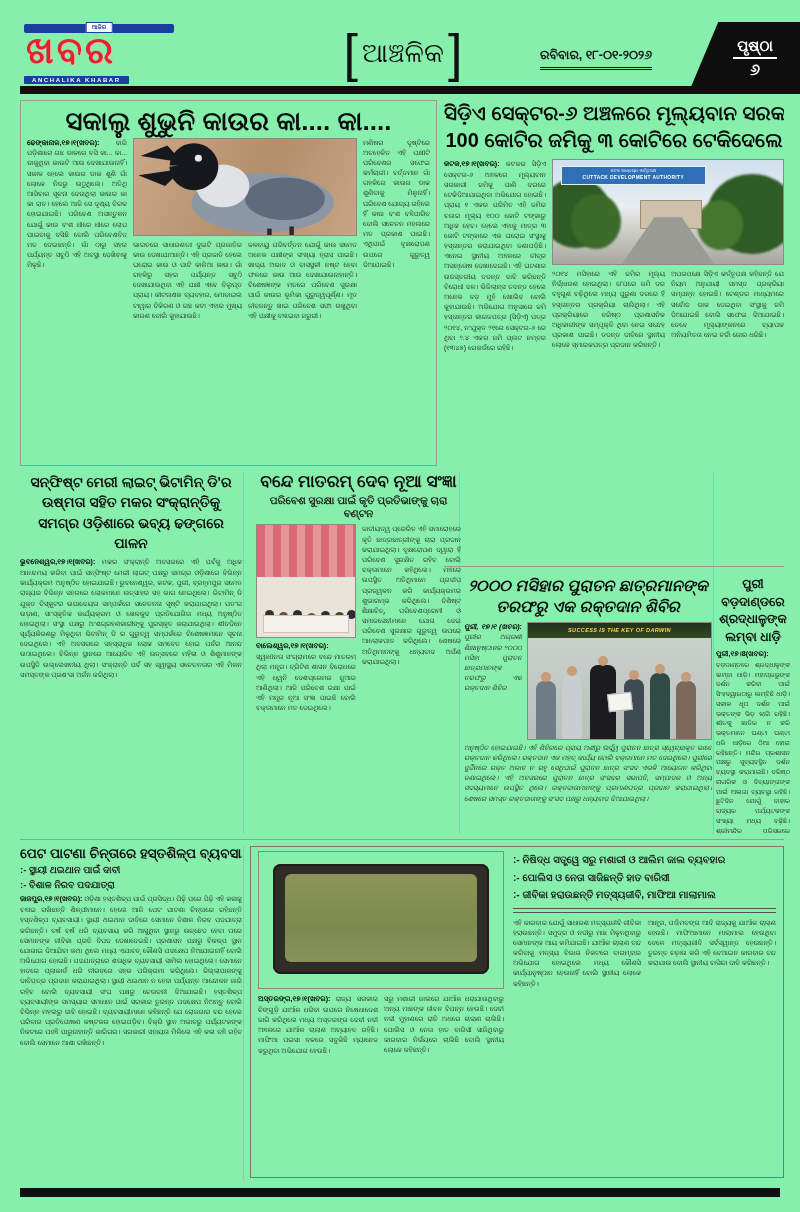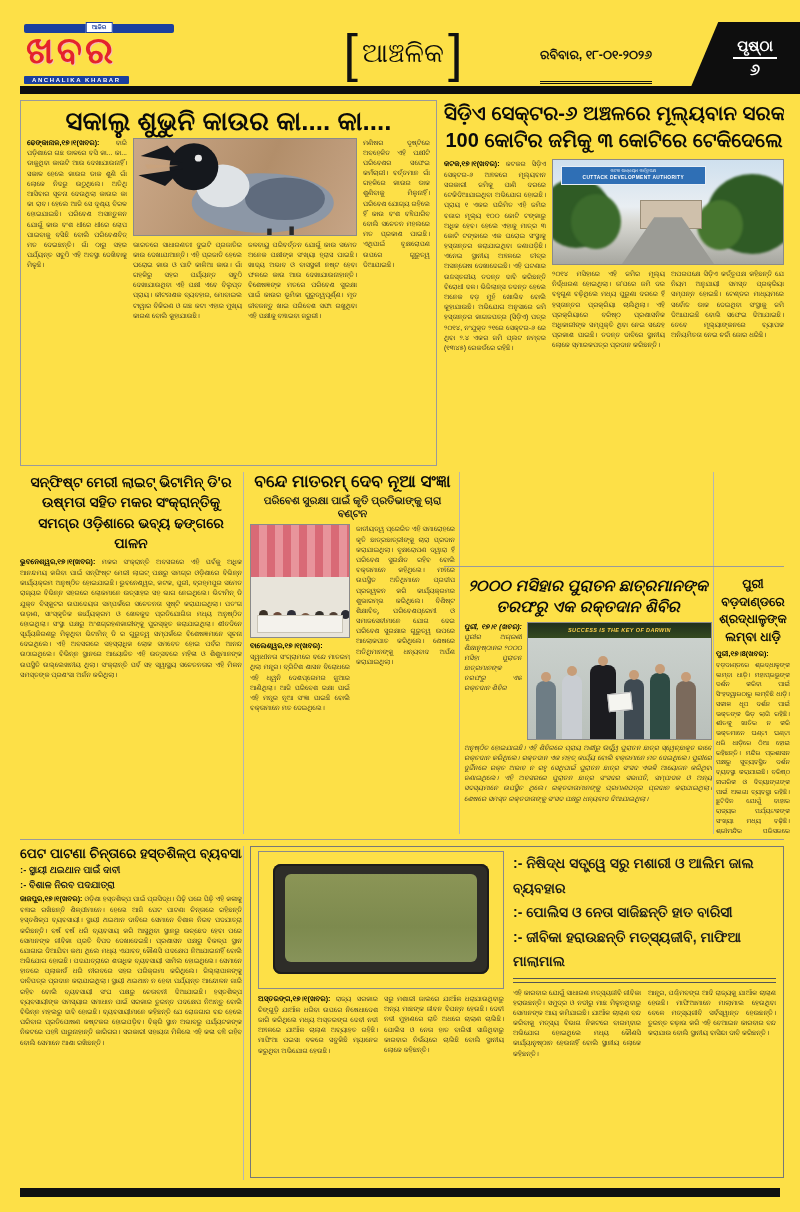--- a/index.html
+++ b/index.html
@@ -1,33 +1,33 @@
 <!DOCTYPE html>
 <html><head>
 <meta charset="utf-8">
 <style>
   html,body{margin:0;padding:0;background:#ffffff;}
-  .page{position:relative;width:800px;height:1212px;background:#fde047;overflow:hidden;
+  .page{position:relative;width:800px;height:1212px;background:#86efac;overflow:hidden;
         font-family:"Liberation Sans",sans-serif;color:#1a1a1a;}
   
   .logo{position:absolute;left:24px;top:24px;width:150px;height:62px;}
   .logo-topbar{position:relative;height:9px;background:#1b3f9e;border-radius:2px;}
   .logo-chip{position:absolute;left:50%;top:-2px;transform:translateX(-50%);
              background:#fff;border:1px solid #1b3f9e;font-size:6px;font-weight:bold;
              color:#1b3f9e;padding:0 5px;line-height:9px;}
   .logo-title{font-size:37px;font-weight:bold;color:#e4232b;line-height:0.95;
               letter-spacing:3px;text-shadow:1px 1px 0 #f6b9bd;margin-left:2px;}
   .logo-tagline{display:inline-block;background:#1b3f9e;color:#fff;font-size:6px;
                 font-weight:bold;letter-spacing:1.6px;padding:1px 8px;border-radius:1px;}
   .section-wrap{position:absolute;left:308px;top:24px;width:190px;height:58px;
                 display:flex;align-items:center;justify-content:center;}
   .bracket{font-size:52px;font-weight:300;line-height:0.85;color:#111;}
   .section-label{font-size:27px;font-weight:normal;margin:0 4px;color:#0c0c0c;}
   .date-line{position:absolute;left:540px;top:48px;font-size:12.5px;font-weight:bold;
-             color:#111;border-bottom:3px double #111;padding-bottom:18px;}
+             color:#111;border-bottom:3px double #111;padding-bottom:4px;}
   .mast-rule{position:absolute;left:20px;top:86px;width:760px;height:8px;background:#0e0e0e;}
   .pagebox{position:absolute;left:688px;top:22px;width:112px;height:72px;background:#0e0e0e;
            clip-path:polygon(27% 0,100% 0,100% 100%,0 100%);color:#fff;
            display:flex;flex-direction:column;align-items:center;justify-content:center;
            padding-left:22px;box-sizing:border-box;}
   .pagebox .pl{font-size:15px;font-weight:bold;border-bottom:2px solid #fff;padding:0 4px 2px;}
   .pagebox .pn{font-size:16px;font-weight:bold;margin-top:2px;}
   
   .hl{font-weight:bold;color:#0b0b0b;text-align:center;}
   .body-txt{font-size:6.8px;line-height:1.5;text-align:justify;color:#222;
@@ -65,21 +65,21 @@
             clip-path:polygon(35% 0,65% 0,100% 100%,0 100%);}
   .cda-bldg{position:absolute;left:38%;top:38%;width:26%;height:26%;background:#cfc0ab;
             border:1px solid #9a8d77;}
   .cda-sign{position:absolute;left:8px;top:6px;width:62%;height:17px;background:#2f6fb5;
             border:1px solid #e8eef5;color:#fff;text-align:center;overflow:hidden;}
   .cda-sign .od{font-size:4.5px;line-height:7px;}
   .cda-sign .en{font-size:4.8px;font-weight:bold;letter-spacing:.4px;line-height:7px;}
   
   .a3{position:absolute;left:20px;top:472px;width:222px;height:362px;overflow:hidden;}
   .a3-head{font-size:14px;line-height:1.45;}
-  .a4{position:absolute;left:250px;top:472px;width:205px;height:362px;overflow:hidden;}
+  .a4{position:absolute;left:256px;top:472px;width:205px;height:362px;overflow:hidden;}
   .a4-head{font-size:17px;line-height:1.2;}
   .a4-sub{font-size:10.5px;font-weight:bold;text-align:center;margin:2px 0 4px;}
   .a4-cols{display:flex;gap:6px;height:300px;}
   .a4-colL{width:100px;display:flex;flex-direction:column;gap:3px;}
   .a4-colR{flex:1;}
   .stage-photo{height:112px;border:1px solid #8a8a8a;position:relative;overflow:hidden;
                background:#e8e4da;}
   .stage-banner{position:absolute;top:0;left:0;right:0;height:46%;
                 background:repeating-linear-gradient(90deg,#d96a76 0 8px,#e8949b 8px 16px);}
   .stage-table{position:absolute;bottom:4px;left:6px;right:6px;height:16px;background:#f4f2ec;
@@ -114,21 +114,21 @@
   .pond-photo{height:136px;border:1px solid #8a8a8a;position:relative;overflow:hidden;
               background:repeating-linear-gradient(100deg,#7fa050 0 6px,#74953ف 0 0),
                          linear-gradient(#86a658,#6f9245);}
   .pond-rim{position:absolute;left:14px;top:12px;right:14px;bottom:14px;border-radius:8px;
             background:#2e2d28;box-shadow:inset 0 0 0 2px #1e1d1a;}
   .pond-water{position:absolute;left:26px;top:22px;right:26px;bottom:26px;border-radius:6px;
               background:linear-gradient(#8b9556,#7d8a4e 60%,#87935a);}
   .a8-undercols{display:flex;gap:6px;flex:1;min-height:0;}
   .a8-undercols>div{flex:1;}
   .a8-right{flex:1;display:flex;flex-direction:column;min-width:0;}
-  .a8-bullet{font-size:14px;font-weight:bold;line-height:1.75;}
+  .a8-bullet{font-size:10px;font-weight:bold;line-height:1.75;}
   .dbl-rule{border-top:1px solid #555;border-bottom:1px solid #555;height:3px;margin:4px 0 5px;}
   .a8-rightcols{display:flex;gap:7px;flex:1;min-height:0;}
   .a8-rightcols>div{flex:1;}
   .footer-bar{position:absolute;left:20px;top:1188px;width:760px;height:9px;background:#101010;}
 </style>
 </head>
 <body>
 
 <div class="page">
 

